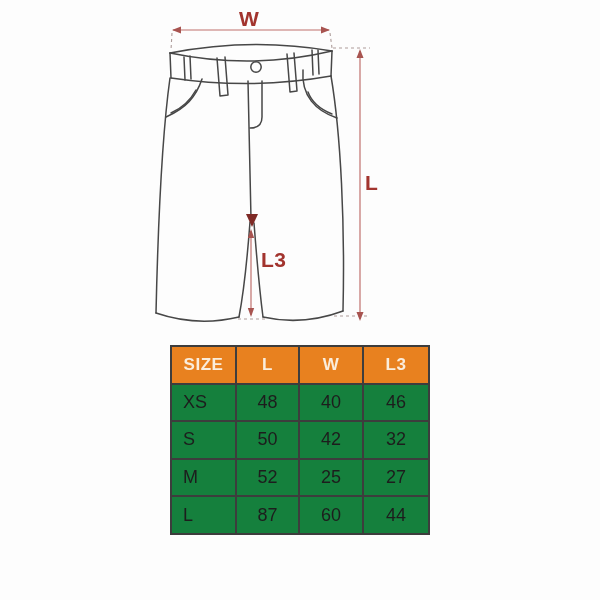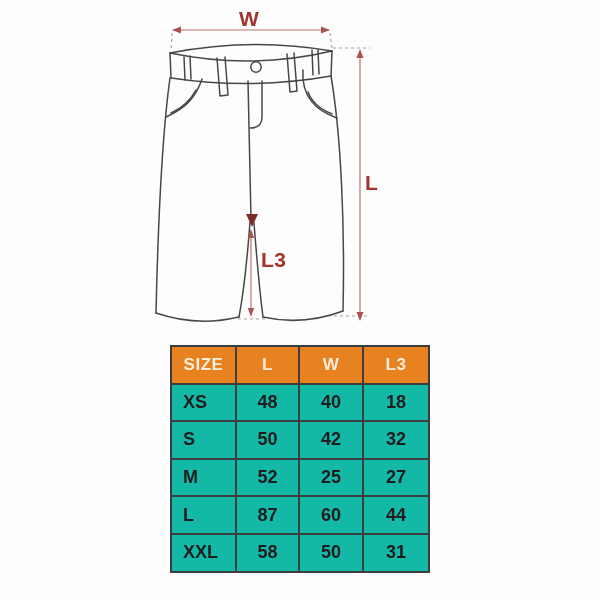--- a/index.html
+++ b/index.html
@@ -20,21 +20,21 @@
     border-collapse:collapse;table-layout:fixed;
   }
   .size-table th,.size-table td{
     border:2px solid #3D3D3D;height:27.6px;padding:4px;
     text-align:center;vertical-align:middle;margin-left:25px;
   }
   .size-table th{
     background:#E8811F;color:#FAEDDC;font-size:17px;font-weight:600;
     letter-spacing:0.5px;
   }
-  .size-table td{color:#1D1D1D;font-size:18px;font-weight:700;background:#14b8a6;}
+  .size-table td{color:#1D1D1D;font-size:18px;font-weight:400;background:#15803d;}
   .size-table td.size-cell{text-align:left;padding-left:11px;}
   col.c-size{width:65px;} col.c-l{width:63px;} col.c-w{width:64px;} col.c-l3{width:66px;}
 </style>
 </head>
 <body>
 
 <div class="stage">
 
   <svg class="sketch-svg" width="600" height="600" viewBox="0 0 600 600">
     <g fill="none" stroke="#474747" stroke-width="1.5" stroke-linecap="round">
@@ -107,42 +107,36 @@
         <th>L</th>
         <th>W</th>
         <th>L3</th>
       </tr>
     </thead>
     <tbody>
       <tr>
         <td class="size-cell">XS</td>
         <td>48</td>
         <td>40</td>
-        <td>18</td>
+        <td>46</td>
       </tr>
       <tr>
         <td class="size-cell">S</td>
         <td>50</td>
         <td>42</td>
         <td>32</td>
       </tr>
       <tr>
         <td class="size-cell">M</td>
         <td>52</td>
         <td>25</td>
         <td>27</td>
       </tr>
       <tr>
         <td class="size-cell">L</td>
         <td>87</td>
         <td>60</td>
         <td>44</td>
       </tr>
-      <tr>
-        <td class="size-cell">XXL</td>
-        <td>58</td>
-        <td>50</td>
-        <td>31</td>
-      </tr>
     </tbody>
   </table>
 
 </div>
 
 </body></html>

